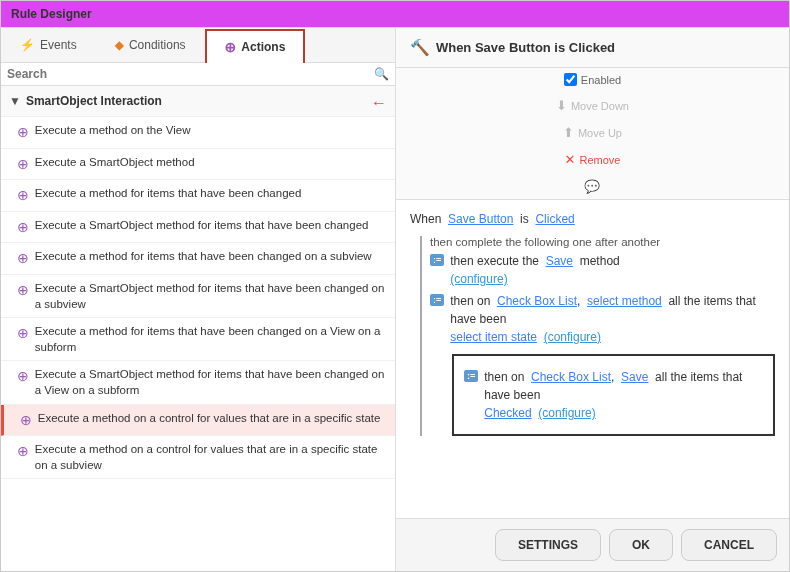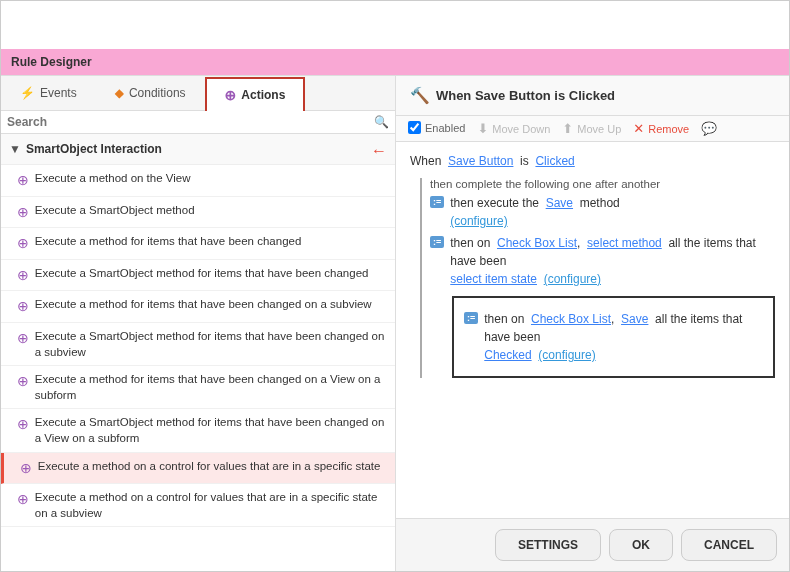--- a/index.html
+++ b/index.html
@@ -1,20 +1,20 @@
 <!DOCTYPE html>
 <html><head>
   <meta charset="utf-8">
   <style>
     * { box-sizing: border-box; margin: 0; padding: 0; }
     body { font-family: Arial, sans-serif; font-size: 12px; background: #f0f0f0; width: 790px; height: 572px; overflow: hidden; }
 
     .main-container { display: flex; flex-direction: column; width: 790px; height: 572px; background: #fff; border: 1px solid #ccc; }
 
-    .title-bar { background: #f9a8d4; border-bottom: 1px solid #ddd; padding: 6px 10px; font-size: 12px; font-weight: bold; color: #333; margin-top: 48px; }
+    .title-bar { background: #d946ef; border-bottom: 1px solid #ddd; padding: 6px 10px; font-size: 12px; font-weight: bold; color: #333; }
 
     .content-area { display: flex; flex: 1; overflow: hidden; }
 
     
     .left-panel { width: 395px; border-right: 1px solid #ddd; display: flex; flex-direction: column; }
 
     .tabs { display: flex; border-bottom: 1px solid #ddd; background: #f5f5f5; }
     .tab { padding: 8px 18px; cursor: pointer; font-size: 12px; color: #555; display: flex; align-items: center; gap: 5px; border: 1px solid transparent; }
     .tab.active { background: #fff; border: 2px solid #c0392b; border-bottom: none; color: #333; font-weight: bold; position: relative; top: 1px; z-index: 1; }
     .tab-icon-events { color: #f39c12; }
@@ -33,21 +33,21 @@
     .list-item { display: flex; align-items: flex-start; gap: 6px; padding: 5px 8px 5px 16px; cursor: pointer; color: #333; font-size: 11.5px; line-height: 1.4; border-bottom: 1px solid #f0f0f0; }
     .list-item.highlighted { background: #fde8e8; border-left: 3px solid #e74c3c; }
     .list-item .plus-icon { color: #9b59b6; font-size: 14px; flex-shrink: 0; margin-top: 1px; }
 
     
     .right-panel { flex: 1; display: flex; flex-direction: column; background: #fff; }
 
     .right-header { display: flex; align-items: center; gap: 6px; padding: 10px 14px; border-bottom: 1px solid #ddd; background: #f9f9f9; }
     .right-header-title { font-size: 13px; font-weight: bold; color: #333; }
 
-    .toolbar { display: flex; align-items: flex-start; gap: 12px; padding: 5px 12px; border-bottom: 1px solid #ddd; background: #fafafa; }
+    .toolbar { display: flex; align-items: center; gap: 12px; padding: 5px 12px; border-bottom: 1px solid #ddd; background: #fafafa; flex-direction: column; }
     .toolbar-item { display: flex; align-items: center; gap: 4px; font-size: 11px; color: #666; cursor: pointer; }
     .toolbar-item.disabled { color: #bbb; cursor: default; }
     .toolbar-item .tb-icon { font-size: 13px; }
     .toolbar-item.remove { color: #e74c3c; }
 
     .right-content { flex: 1; padding: 12px 14px; overflow-y: auto; font-size: 12px; color: #333; }
 
     .trigger-line { margin-bottom: 10px; color: #333; font-size: 12px; }
     .link { color: #3b82f6; text-decoration: underline; cursor: pointer; }
 

